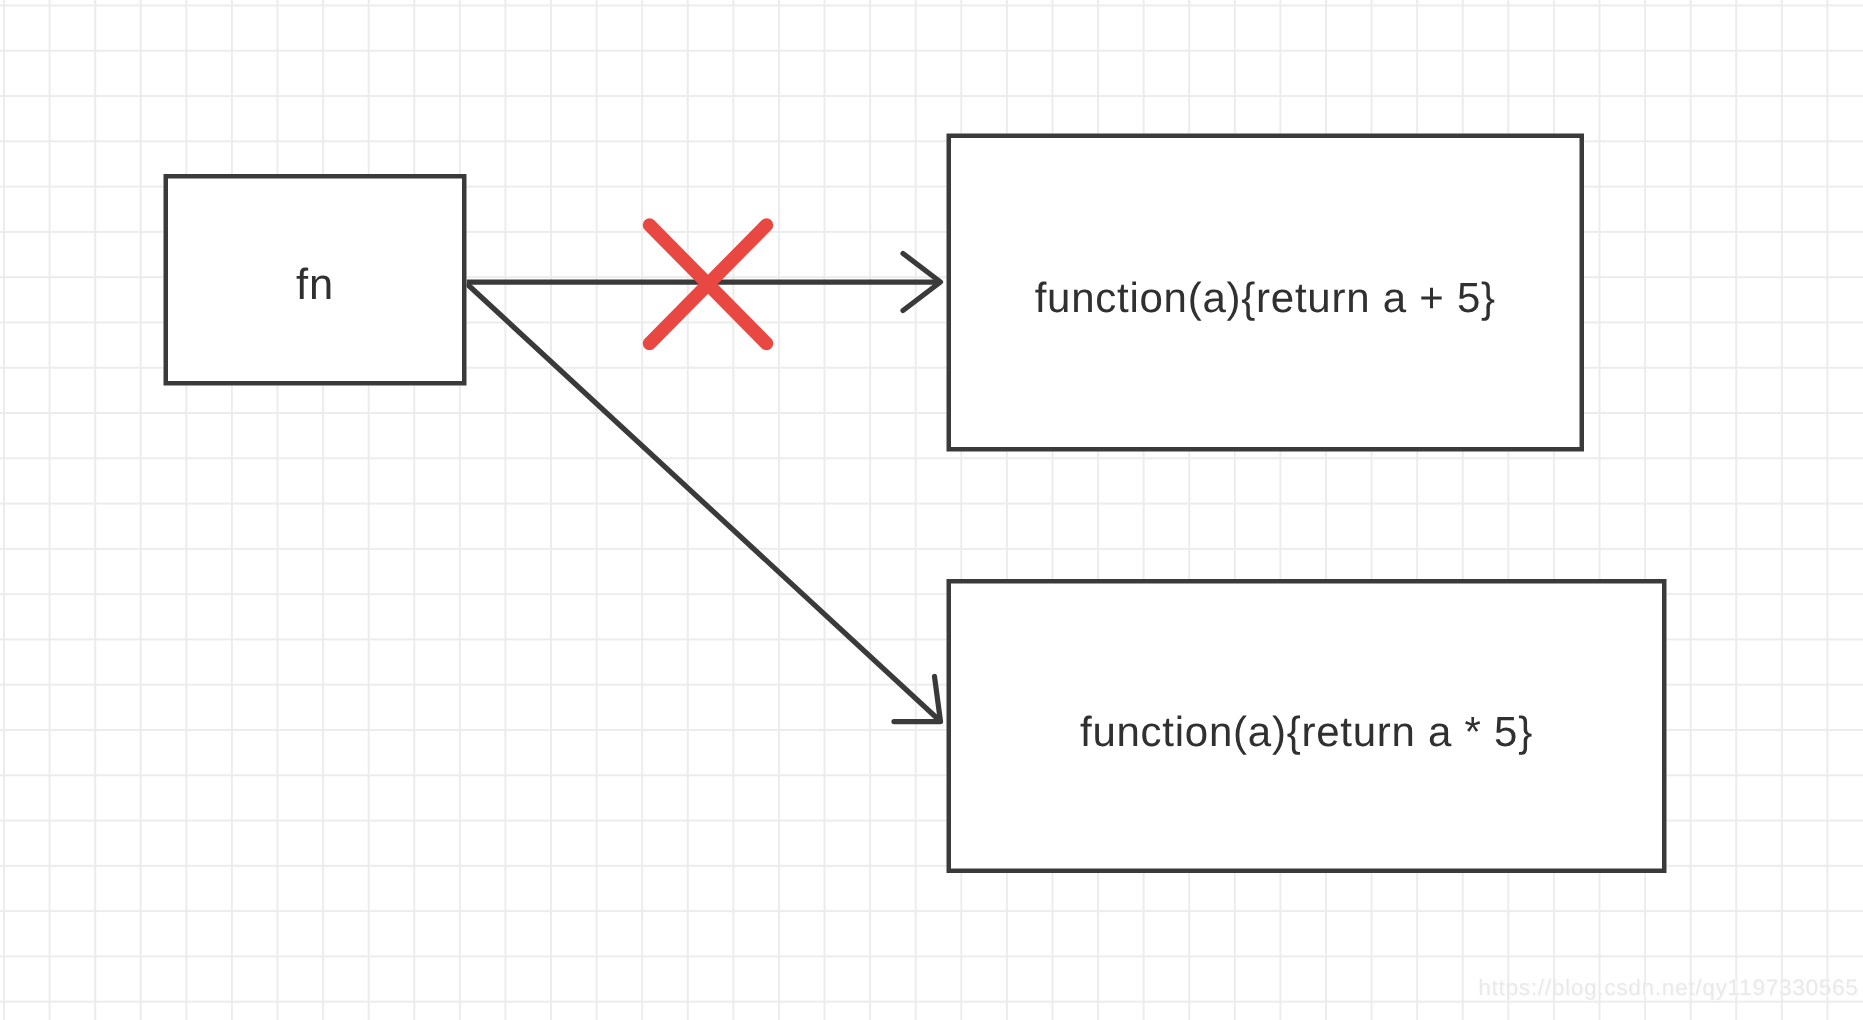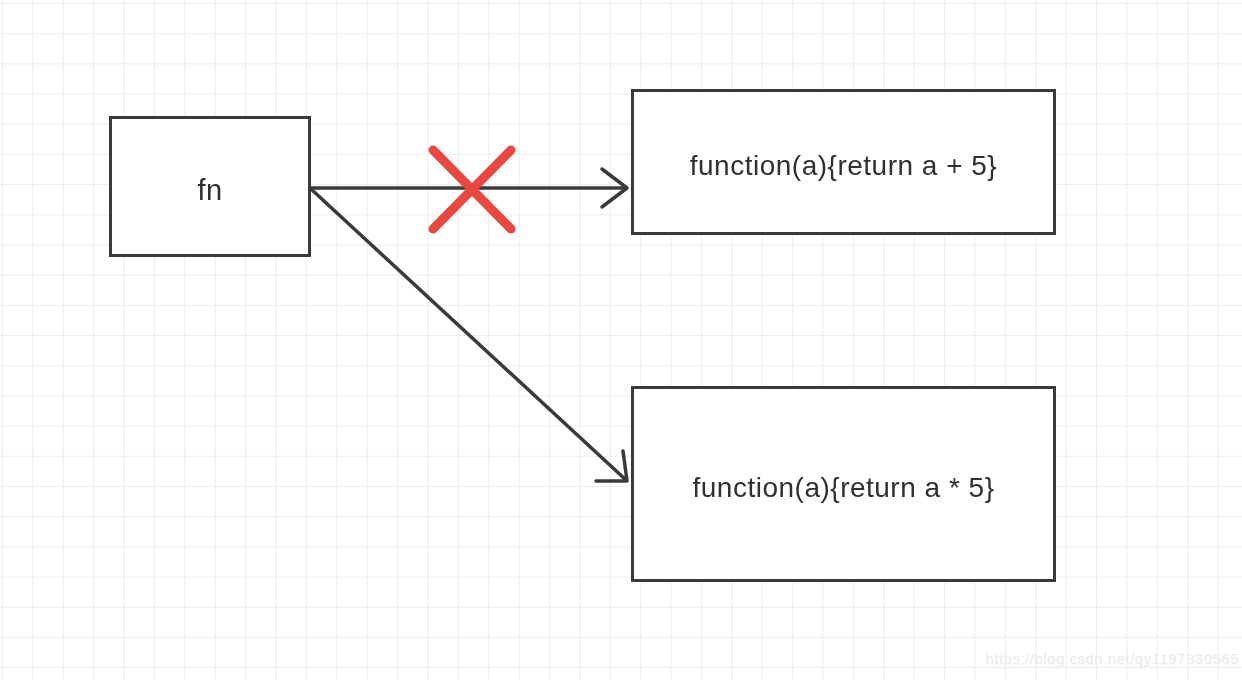--- a/index.html
+++ b/index.html
@@ -45,26 +45,26 @@
     top: 116px;
     width: 202px;
     height: 141px;
     font-size: 29px;
     align-items: center;
   }
   .node-add {
     left: 631px;
     top: 89px;
     width: 425px;
-    height: 146px;
+    height: 212px;
   }
   .node-mul {
     left: 631px;
     top: 386px;
-    width: 425px;
+    width: 480px;
     height: 196px;
   }
   .node-label {
     padding-top: 8px;
   }
   .watermark {
     position: absolute;
     right: 3px;
     top: 650px;
     font-size: 15px;

